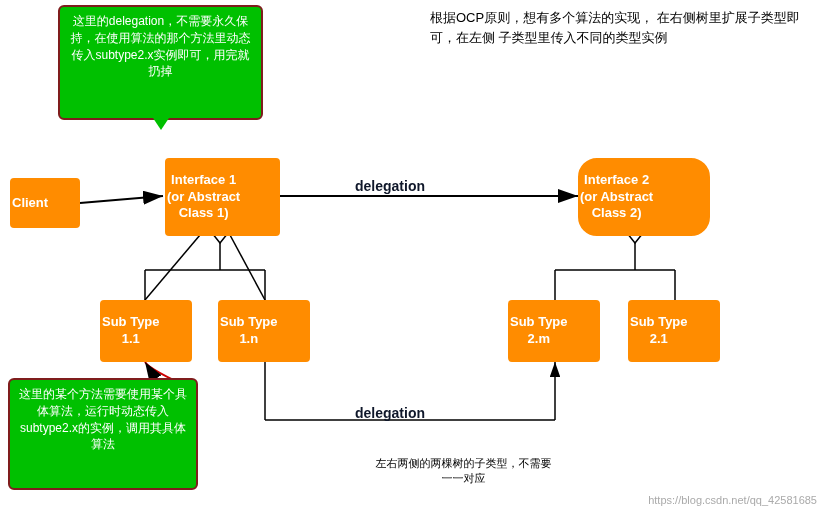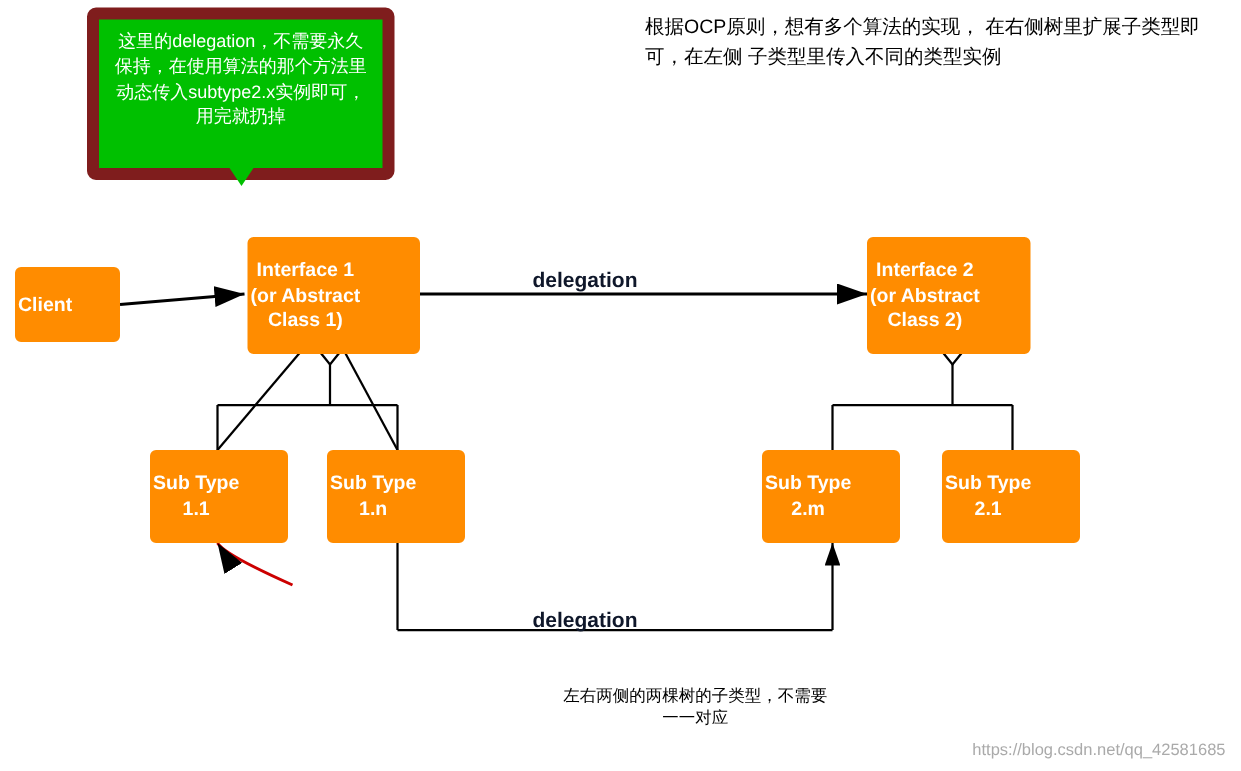--- a/index.html
+++ b/index.html
@@ -32,21 +32,21 @@
       display: flex;
       align-items: center;
       line-height: 1.3;
       font-size: 13px;
     }
 
     
     .callout {
       position: absolute;
       background: #00C000;
-      border: 8px solid #7f1d1d;
+      border: 2px solid #7f1d1d;
       border-radius: 6px;
       color: #fff;
       font-size: 12px;
       line-height: 1.4;
       padding: 6px 8px;
       text-align: center;
     }
 
     .callout-tail-bottom::after {
       content: '';
@@ -166,21 +166,21 @@
   </svg>
 
   <div class="box" style="left:10px; top:178px; width:70px; height:50px;">
     <span>Client</span>
   </div>
 
   <div class="box" style="left:165px; top:158px; width:115px; height:78px;">
     <span>Interface 1<br>(or Abstract<br>Class 1)</span>
   </div>
 
-  <div class="box" style="left:578px; top:158px; width:109px; height:78px;">
+  <div class="box" style="left:578px; top:158px; width:132px; height:78px;border-radius:19px;">
     <span>Interface 2<br>(or Abstract<br>Class 2)</span>
   </div>
 
   <div class="box" style="left:100px; top:300px; width:92px; height:62px;">
     <span>Sub Type<br>1.1</span>
   </div>
 
   <div class="box" style="left:218px; top:300px; width:92px; height:62px;">
     <span>Sub Type<br>1.n</span>
   </div>
@@ -191,20 +191,23 @@
 
   <div class="box" style="left:628px; top:300px; width:92px; height:62px;">
     <span>Sub Type<br>2.1</span>
   </div>
 
   <div class="callout callout-tail-bottom" style="left:58px; top:5px; width:205px; height:115px;">
     <span>这里的delegation，不需要永久保持，在使用算法的那个方法里动态传入subtype2.x实例即可，用完就扔掉</span>
   </div>
 
 
+  <div class="callout" style="left:8px; top:378px; width:190px; height:112px;">
+    <span>这里的某个方法需要使用某个具体算法，运行时动态传入subtype2.x的实例，调用其具体算法</span>
+  </div>
 
   <div class="label-text" style="left:355px; top:178px; font-size:14px; font-weight:bold;">
     <span>delegation</span>
   </div>
 
   <div class="label-text" style="left:355px; top:405px; font-size:14px; font-weight:bold;">
     <span>delegation</span>
   </div>
 
   <div class="bottom-text" style="bottom:28px; left:200px; right:100px;">

